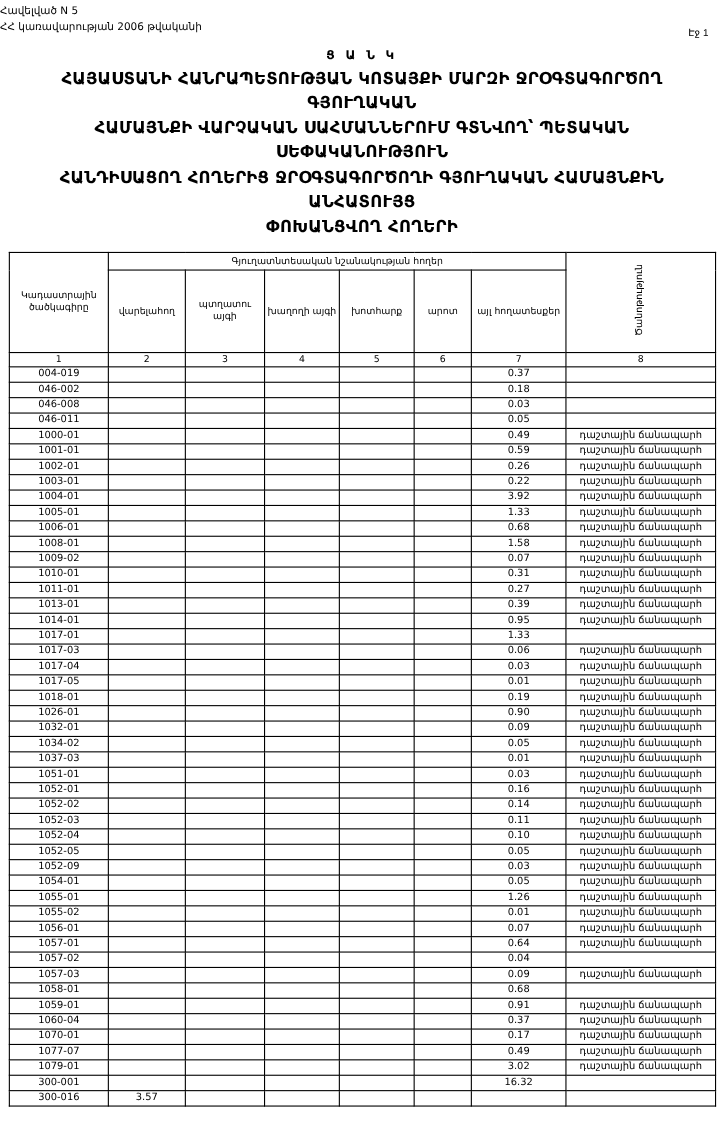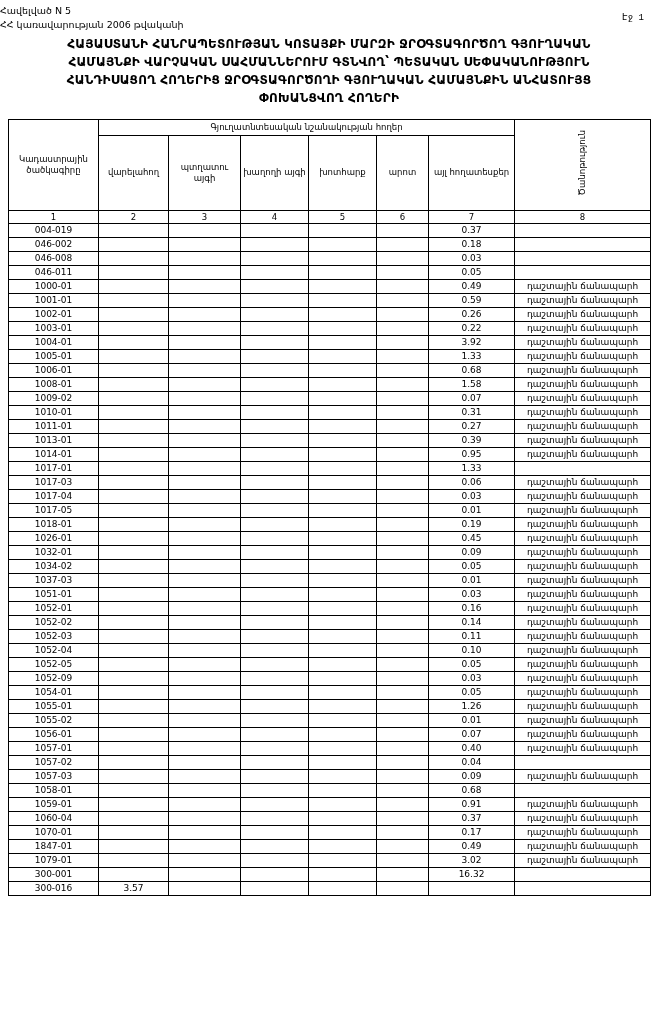--- a/index.html
+++ b/index.html
@@ -17,43 +17,43 @@
   }
   .page {
     position: relative;
     width: 658px;
     height: 1029px;
     padding: 0;
     box-sizing: border-box;
   }
   .page-number {
     position: absolute;
-    top: 8px;
+    top: 21px;
     right: 14px;
     font-size: 9px;
-    font-family: Liberation Mono, monospace;
+    font-family: Liberation Sans, sans-serif;
   }
   .topright {
     margin: 4px 14px 0 0;
     text-align: left;
     font-size: 9.5px;
     line-height: 1.45;
     font-weight: normal;
   }
   .doc-title {
     margin-top: 12px;
     text-align: center;
     font-size: 11px;
     font-weight: bold;
     letter-spacing: 3px;
   }
   .doc-sub {
     margin: 3px 22px 0 22px;
     text-align: center;
-    font-size: 12px;
+    font-size: 15px;
     font-weight: bold;
     line-height: 1.5;
     letter-spacing: 0.2px;
   }
   .table-wrap {
     margin: 12px 8px 0 8px;
   }
   table.main {
     border-collapse: collapse;
     width: 642px;
@@ -120,20 +120,21 @@
 
 <div class="page">
 
   <div class="page-number">Էջ 1</div>
 
   <div class="topright">
     <div>Հավելված N 5</div>
     <div>ՀՀ կառավարության 2006 թվականի</div>
   </div>
 
+  <div class="doc-title">Ց Ա Ն Կ</div>
 
   <div class="doc-sub">
     <div>ՀԱՅԱՍՏԱՆԻ ՀԱՆՐԱՊԵՏՈՒԹՅԱՆ ԿՈՏԱՅՔԻ ՄԱՐԶԻ ՋՐՕԳՏԱԳՈՐԾՈՂ ԳՅՈՒՂԱԿԱՆ</div>
     <div>ՀԱՄԱՅՆՔԻ ՎԱՐՉԱԿԱՆ ՍԱՀՄԱՆՆԵՐՈՒՄ ԳՏՆՎՈՂ՝ ՊԵՏԱԿԱՆ ՍԵՓԱԿԱՆՈՒԹՅՈՒՆ</div>
     <div>ՀԱՆԴԻՍԱՑՈՂ ՀՈՂԵՐԻՑ ՋՐՕԳՏԱԳՈՐԾՈՂԻ ԳՅՈՒՂԱԿԱՆ ՀԱՄԱՅՆՔԻՆ ԱՆՀԱՏՈՒՅՑ</div>
     <div>ՓՈԽԱՆՑՎՈՂ ՀՈՂԵՐԻ</div>
   </div>
 
   <div class="table-wrap">
     <table class="main">
@@ -395,21 +396,21 @@
             <td class="amount-cell">0.19</td>
             <td class="note-cell">դաշտային ճանապարհ</td>
           </tr>
           <tr class="datarow">
             <td class="code-cell">1026-01</td>
             <td class="amount-cell"></td>
             <td class="amount-cell"></td>
             <td class="amount-cell"></td>
             <td class="amount-cell"></td>
             <td class="amount-cell"></td>
-            <td class="amount-cell">0.45</td>
+            <td class="amount-cell">0.90</td>
             <td class="note-cell">դաշտային ճանապարհ</td>
           </tr>
           <tr class="datarow">
             <td class="code-cell">1032-01</td>
             <td class="amount-cell"></td>
             <td class="amount-cell"></td>
             <td class="amount-cell"></td>
             <td class="amount-cell"></td>
             <td class="amount-cell"></td>
             <td class="amount-cell">0.09</td>
@@ -545,21 +546,21 @@
             <td class="amount-cell">0.07</td>
             <td class="note-cell">դաշտային ճանապարհ</td>
           </tr>
           <tr class="datarow">
             <td class="code-cell">1057-01</td>
             <td class="amount-cell"></td>
             <td class="amount-cell"></td>
             <td class="amount-cell"></td>
             <td class="amount-cell"></td>
             <td class="amount-cell"></td>
-            <td class="amount-cell">0.40</td>
+            <td class="amount-cell">0.64</td>
             <td class="note-cell">դաշտային ճանապարհ</td>
           </tr>
           <tr class="datarow">
             <td class="code-cell">1057-02</td>
             <td class="amount-cell"></td>
             <td class="amount-cell"></td>
             <td class="amount-cell"></td>
             <td class="amount-cell"></td>
             <td class="amount-cell"></td>
             <td class="amount-cell">0.04</td>
@@ -609,21 +610,21 @@
             <td class="code-cell">1070-01</td>
             <td class="amount-cell"></td>
             <td class="amount-cell"></td>
             <td class="amount-cell"></td>
             <td class="amount-cell"></td>
             <td class="amount-cell"></td>
             <td class="amount-cell">0.17</td>
             <td class="note-cell">դաշտային ճանապարհ</td>
           </tr>
           <tr class="datarow">
-            <td class="code-cell">1847-01</td>
+            <td class="code-cell">1077-07</td>
             <td class="amount-cell"></td>
             <td class="amount-cell"></td>
             <td class="amount-cell"></td>
             <td class="amount-cell"></td>
             <td class="amount-cell"></td>
             <td class="amount-cell">0.49</td>
             <td class="note-cell">դաշտային ճանապարհ</td>
           </tr>
           <tr class="datarow">
             <td class="code-cell">1079-01</td>

